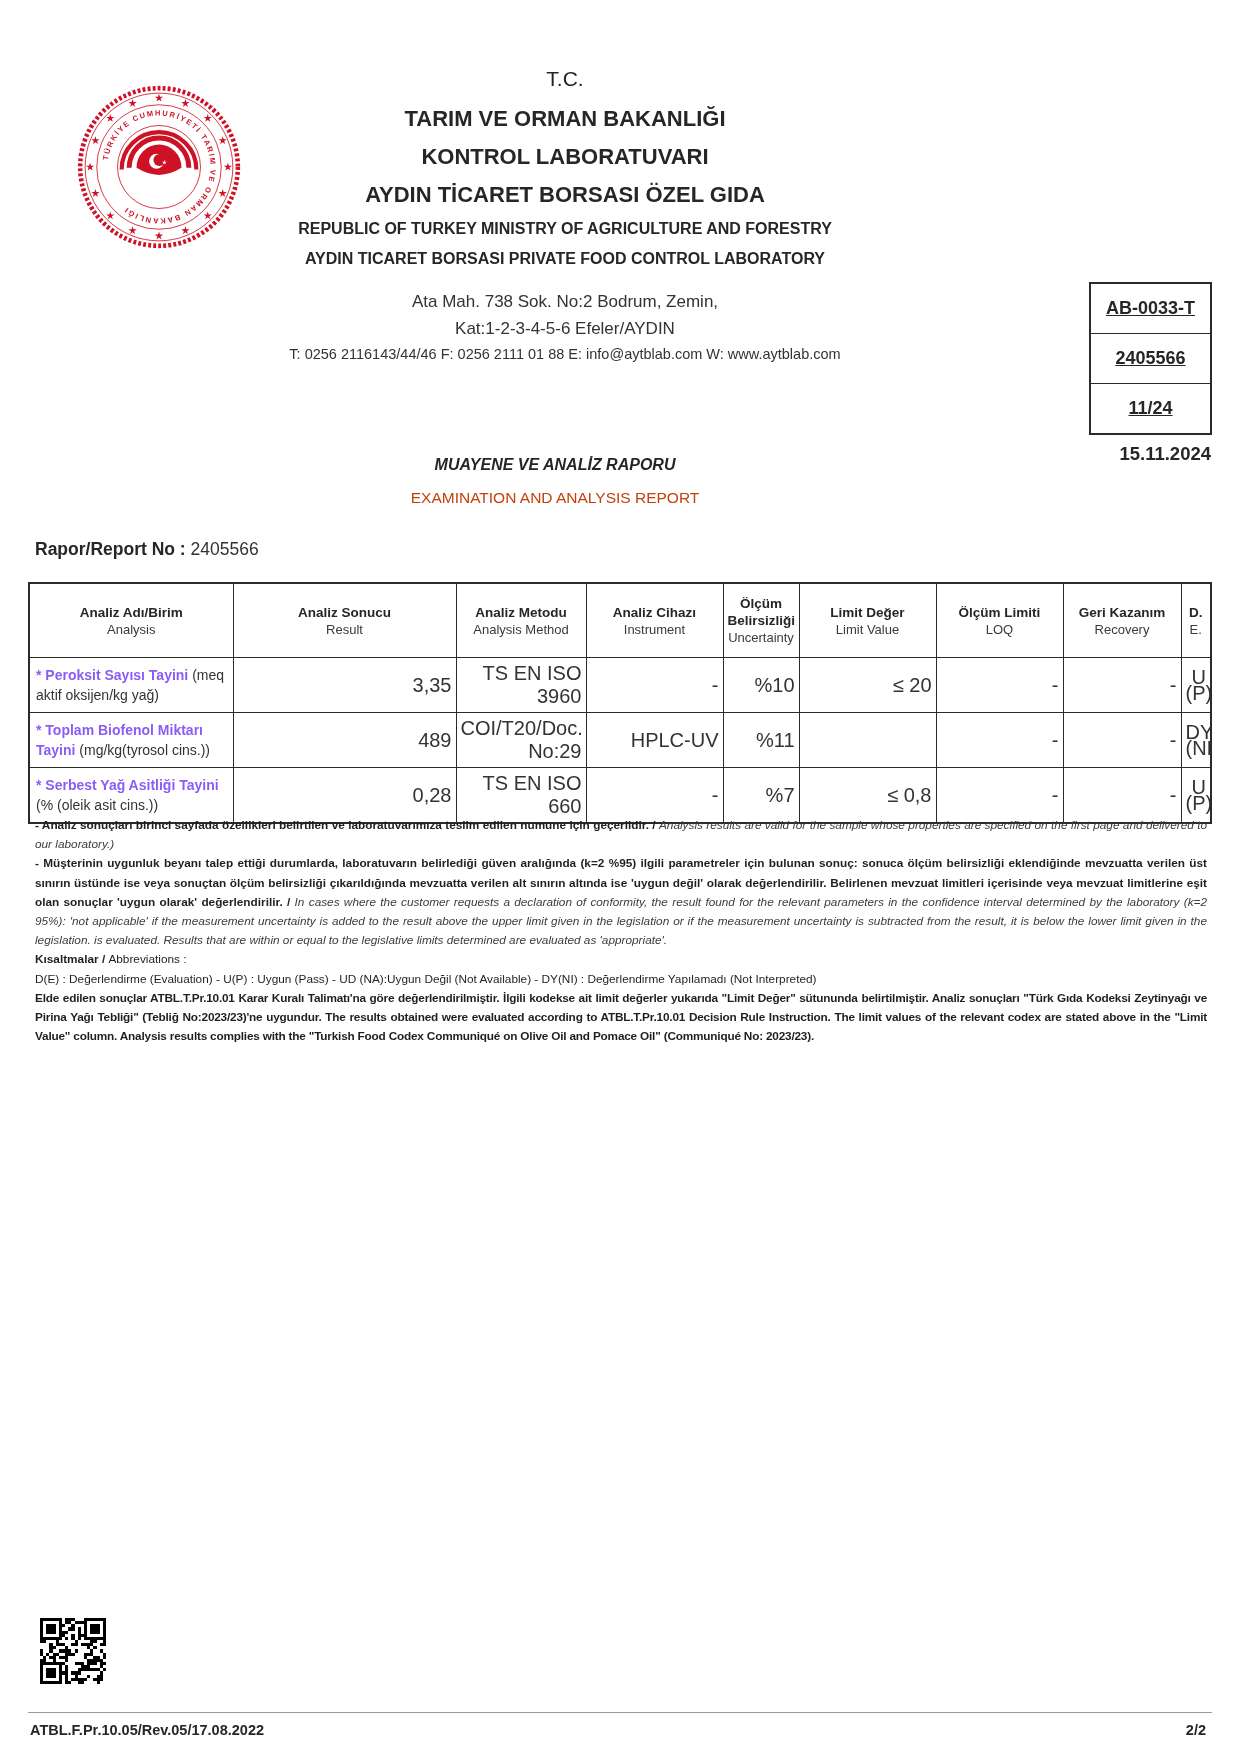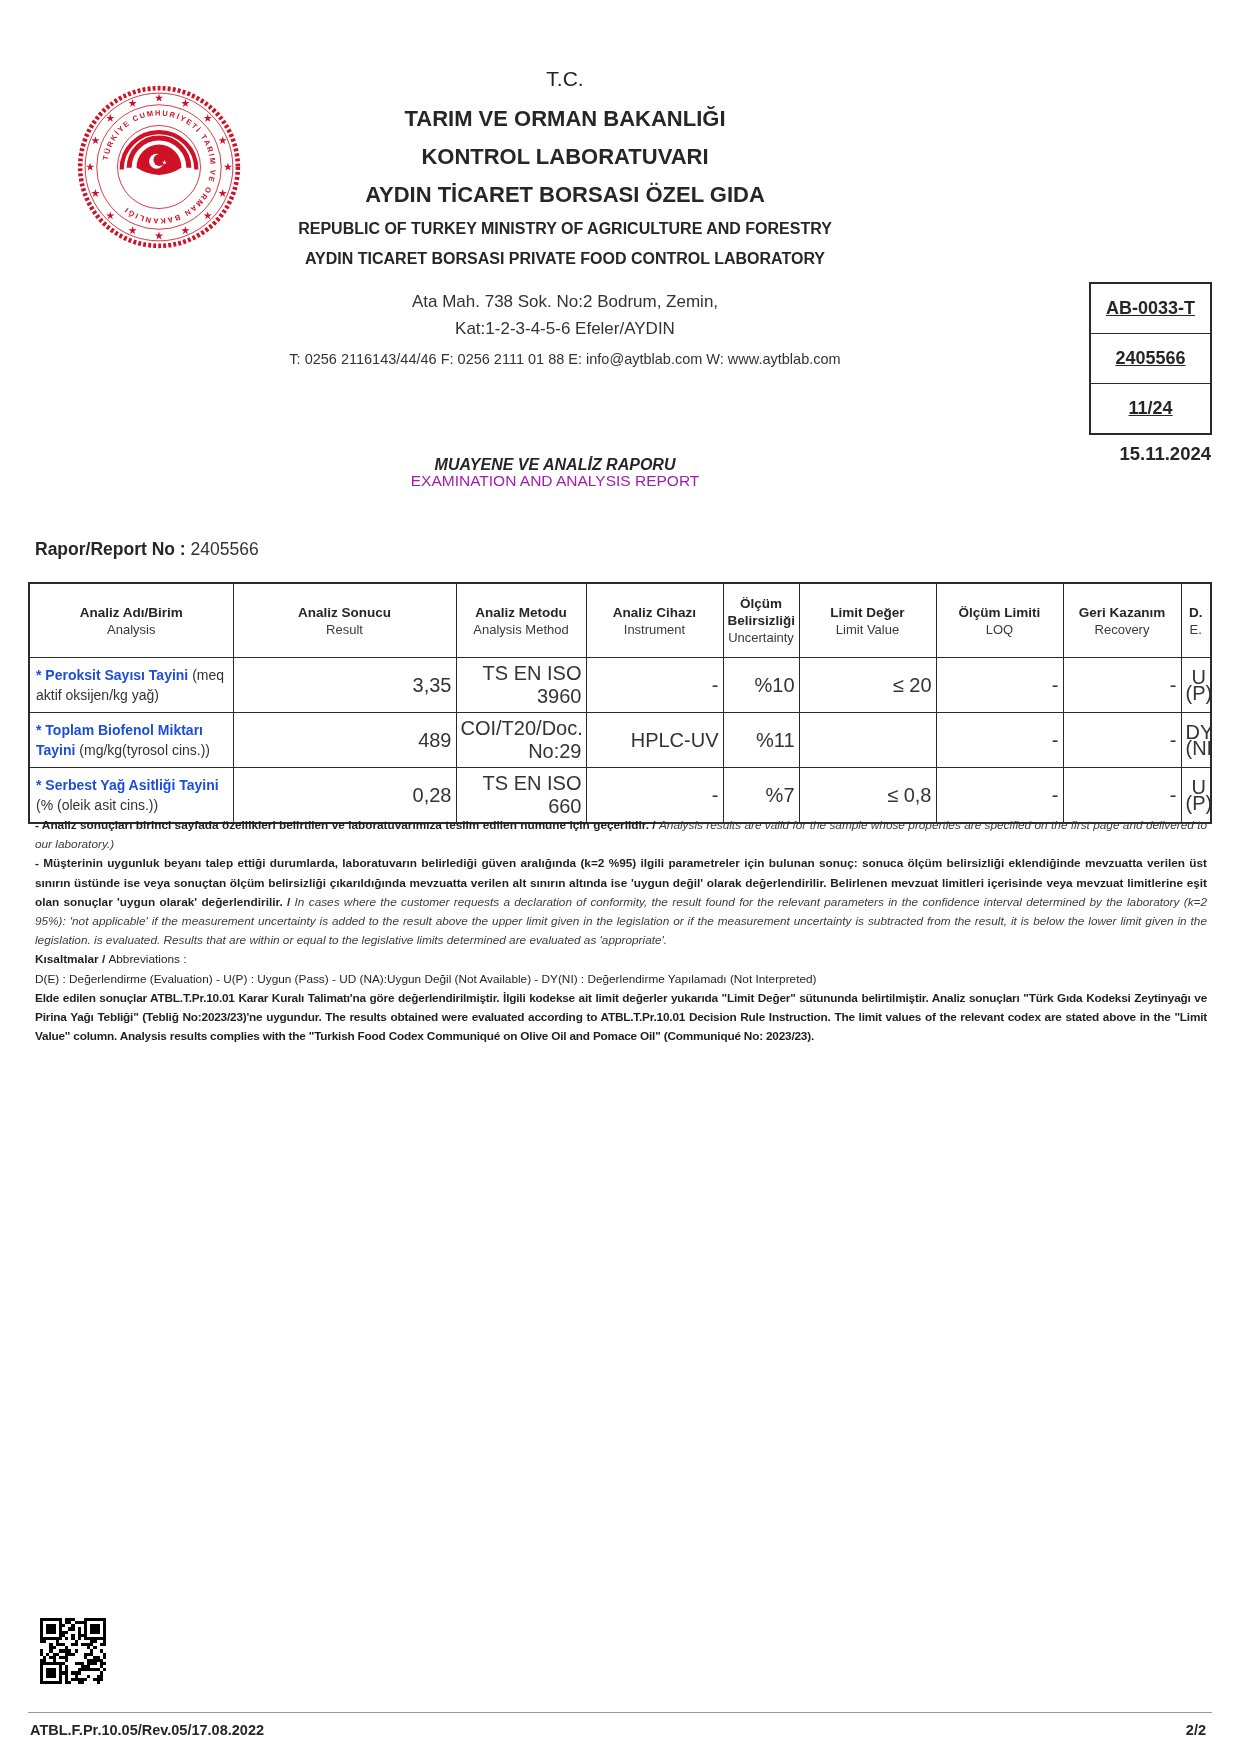--- a/index.html
+++ b/index.html
@@ -9,47 +9,47 @@
   }
   
   .logo{position:absolute;left:76px;top:84px;width:166px;height:166px;}
   
   .hdr{position:absolute;left:240px;top:64px;width:650px;text-align:center;}
   .hdr .tc{font-size:21px;font-weight:normal;line-height:30px;margin-bottom:6px;}
   .hdr .big{font-size:22px;font-weight:bold;line-height:38px;}
   .hdr .small{font-size:16px;font-weight:bold;line-height:30px;}
   .addr{position:absolute;left:240px;top:288px;width:650px;text-align:center;color:#333;}
   .addr .a{font-size:17px;line-height:27px;}
-  .addr .c{font-size:14.5px;line-height:24px;margin-top:5px;}
+  .addr .c{font-size:14.5px;line-height:24px;}
   
   .ibox{position:absolute;left:1089px;top:282px;width:119px;border:2px solid #2a2a2a;}
   .ibox .cell{height:49px;display:flex;align-items:center;justify-content:center;
     font-size:18px;font-weight:bold;text-decoration:underline;}
   .ibox .cell + .cell{border-top:1.5px solid #2a2a2a;}
   .idate{position:absolute;left:1086px;top:443px;width:125px;text-align:right;
     font-weight:bold;font-size:18.5px;}
   
   .title1{position:absolute;left:0;top:456px;width:1110px;text-align:center;
     font-size:16px;font-weight:bold;font-style:italic;}
-  .title2{position:absolute;left:0;top:472px;width:1110px;text-align:center;
-    font-size:15.5px;color:#a21caf;}
+  .title2{position:absolute;left:0;top:489px;width:1110px;text-align:center;
+    font-size:15.5px;color:#c2410c;}
   .repno{position:absolute;left:35px;top:539px;font-size:17.5px;}
   .repno .lbl{font-weight:bold;}
   .repno .val{font-weight:normal;color:#333;}
   
   table.rpt{position:absolute;left:28px;top:582px;width:1182px;border-collapse:collapse;
     table-layout:fixed;border:2px solid #2b2b2b;}
   table.rpt td,table.rpt th{border:1.5px solid #2b2b2b;padding:2px 4px;vertical-align:middle;
     overflow:hidden;}
   table.rpt th{height:69px;font-weight:normal;}
   table.rpt .h-tr{font-size:13.5px;font-weight:bold;line-height:17px;}
   table.rpt .h-en{font-size:13px;color:#3a3a3a;line-height:17px;}
   table.rpt td{height:48px;text-align:right;font-size:20px;color:#333;}
   table.rpt td.name{text-align:left;padding:3px 6px;font-size:14px;line-height:20px;}
-  td.name .nb{font-weight:bold;color:#1d4ed8;}
+  td.name .nb{font-weight:bold;color:#8b5cf6;}
   td.name .nr{font-weight:normal;color:#333;}
   td.de{font-size:12.5px;line-height:16px;padding:1px;}
   
   .notes{position:absolute;left:35px;top:816px;width:1172px;font-size:11.8px;
     line-height:19.2px;text-align:justify;color:#1f1f1f;}
   .notes p{margin:0;}
   .b{font-weight:bold;}
   .i{font-style:italic;font-weight:normal;color:#3c3c3c;}
   .cond{font-weight:bold;letter-spacing:-0.2px;}
   

